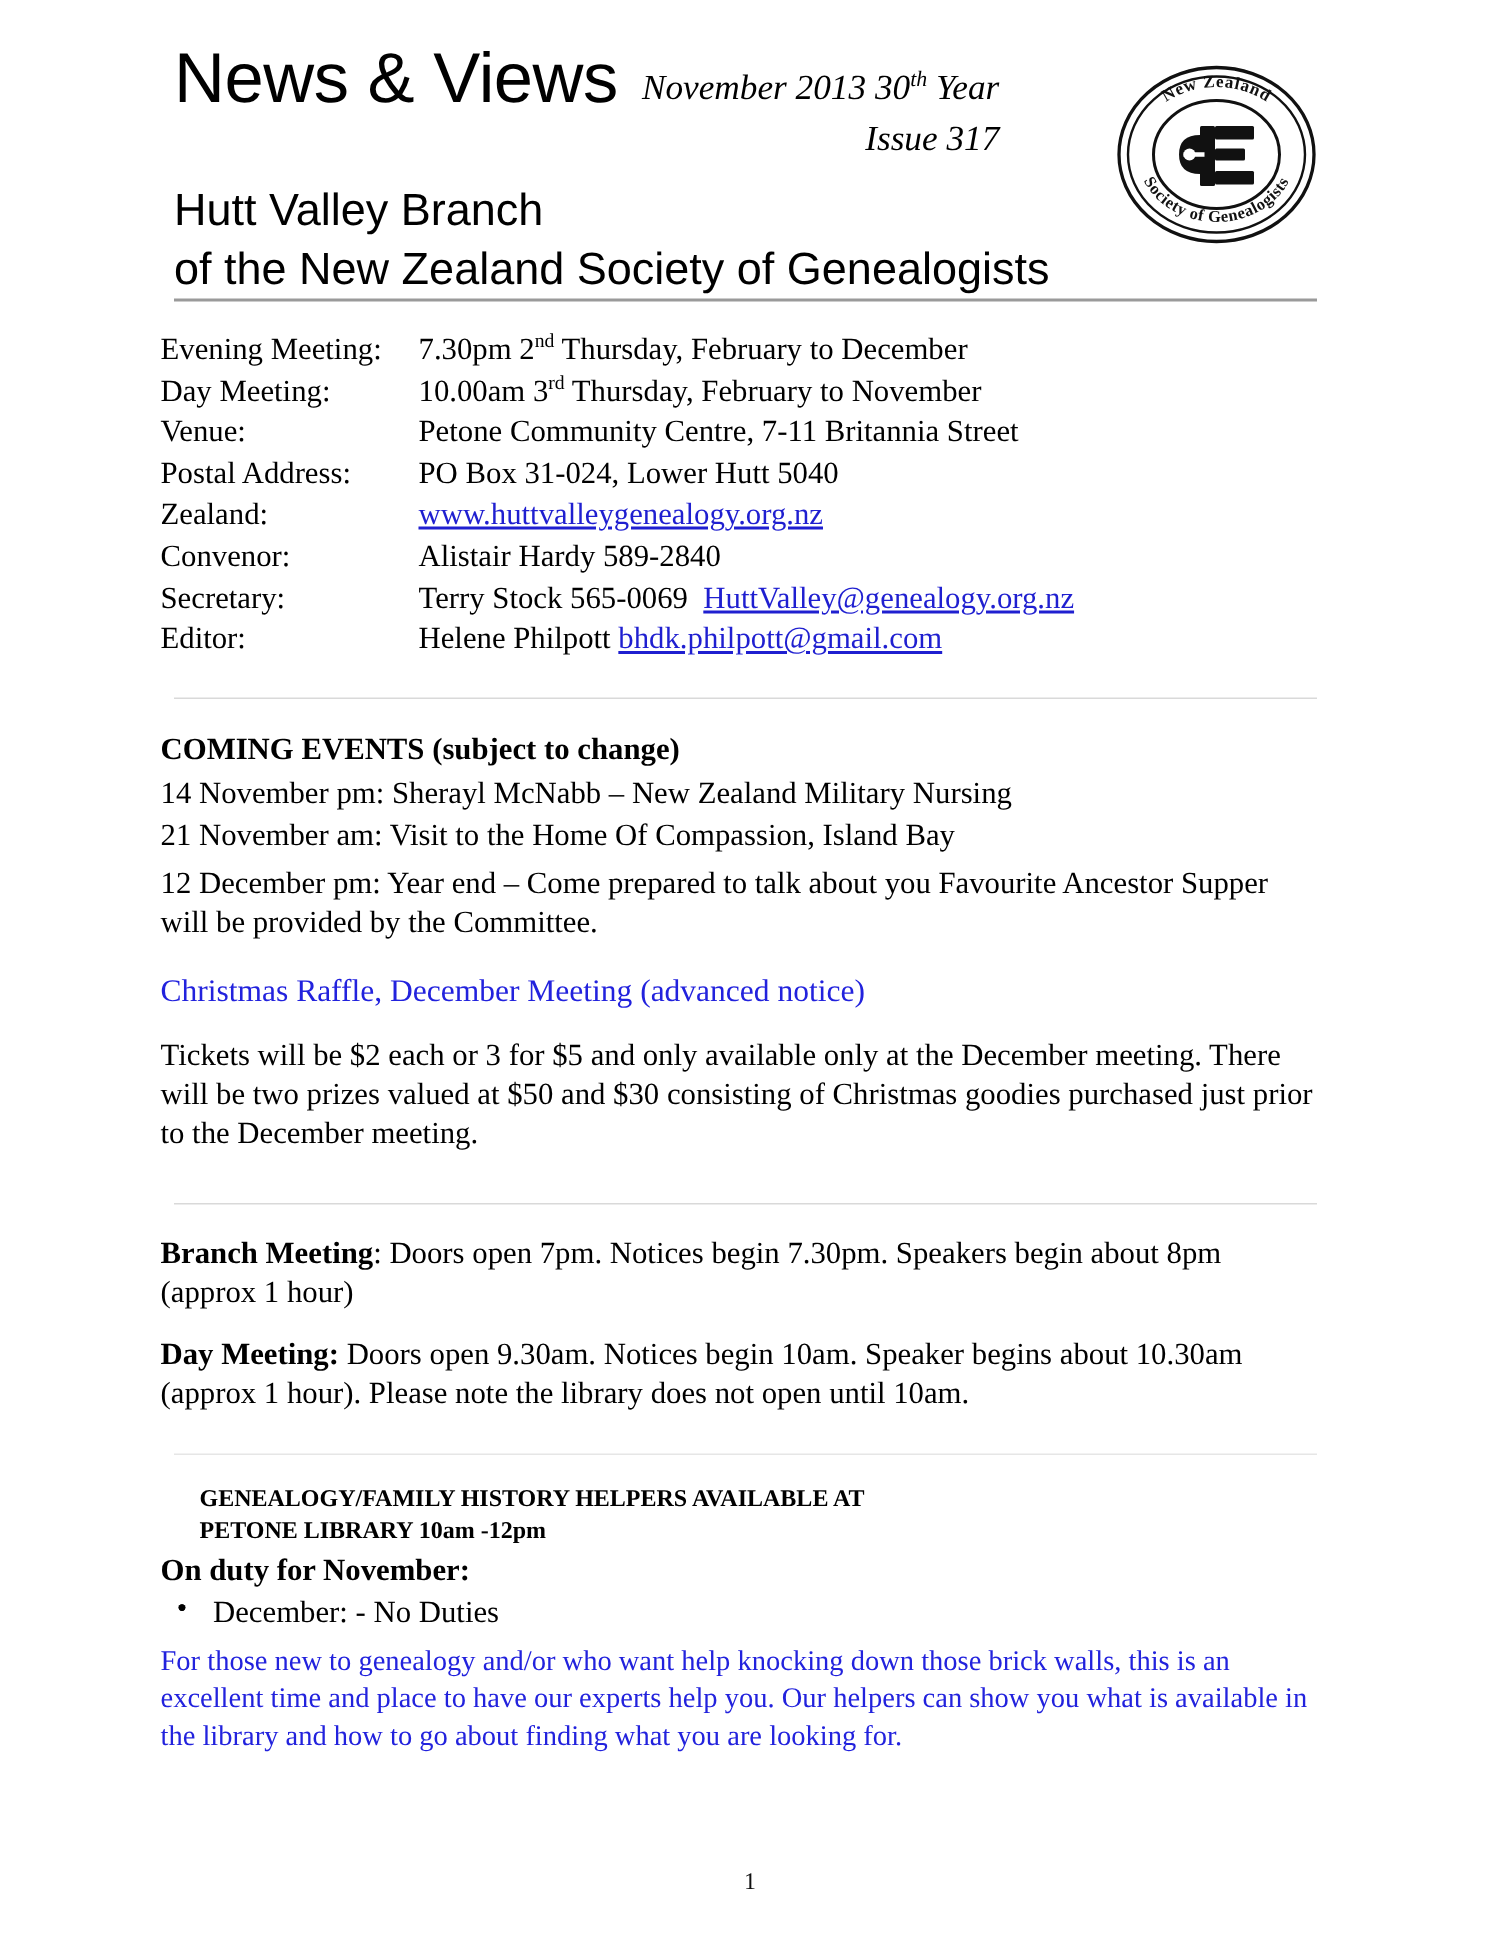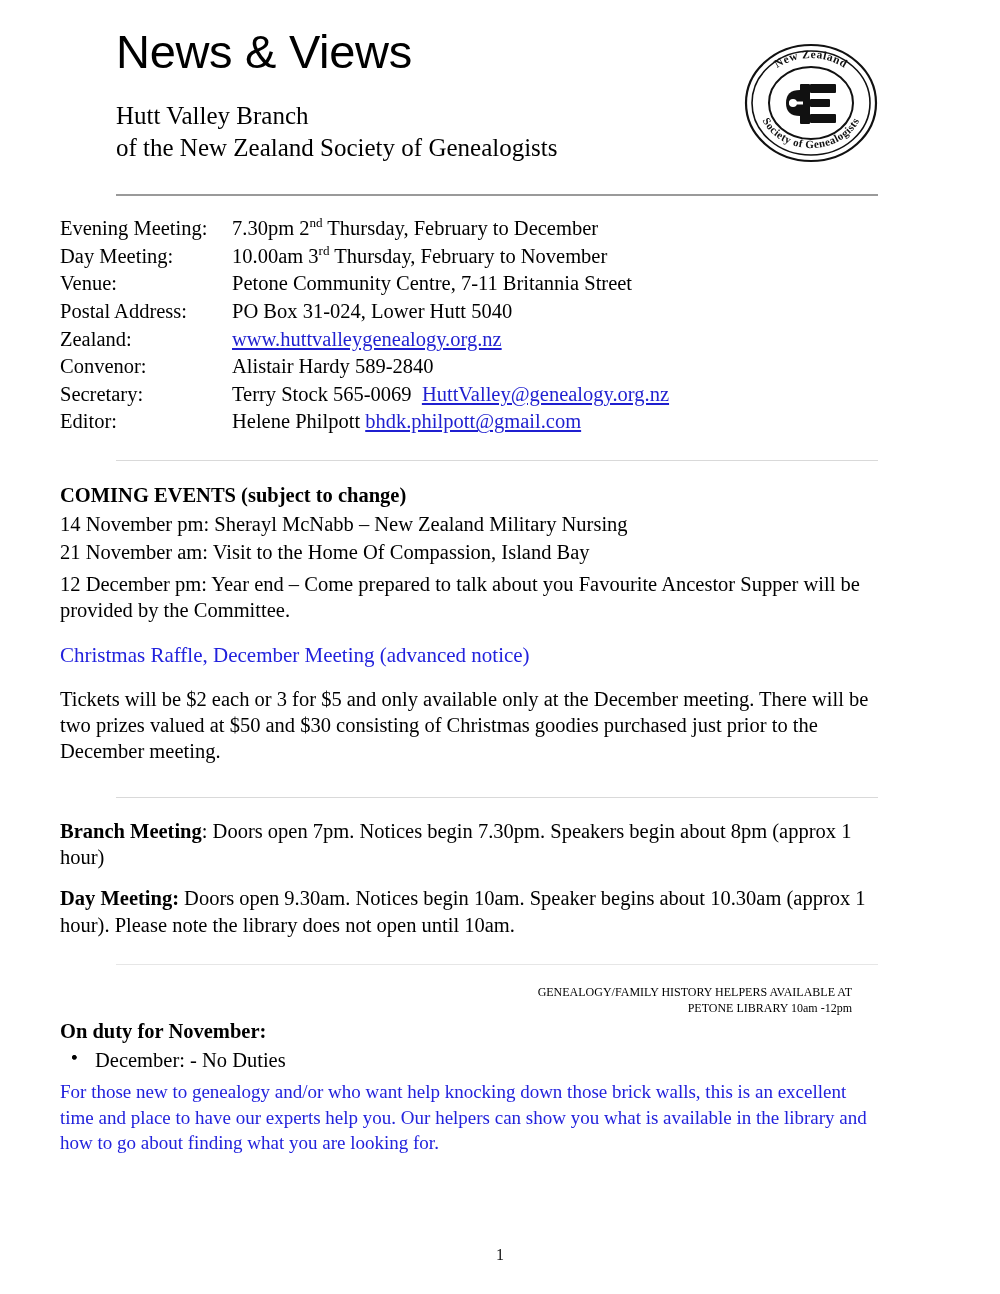--- a/index.html
+++ b/index.html
@@ -53,24 +53,24 @@
     margin-top: 18px;
     white-space: nowrap;
   }
   .mast-issue .line2 { display: block; }
   .mast-issue sup {
     font-size: 0.62em;
     vertical-align: super;
     line-height: 0;
   }
   .mast-sub {
-    font-family: Liberation Serif, serif;
-    font-size: 25px;
+    font-family: Liberation Sans, sans-serif;
+    font-size: 30px;
     line-height: 1.28;
-    margin-top: 24px;
+    margin-top: 12px;
   }
   .mast-sub .l1 { display: block; }
   .mast-sub .l2 { display: block; }
 
   
   .logo {
     position: absolute;
     top: 32px;
     right: 118px;
     width: 142px;
@@ -90,20 +90,21 @@
   }
   .hr.lighter {
     border-top: 1.5px solid #e6e6e6;
   }
 
   
   .block {
     padding: 0 122px 0 60px;
     font-size: 20.5px;
     line-height: 1.27;
+    margin-left: 47px;
   }
 
   
   .info-table {
     margin-top: 19px;
     border-collapse: collapse;
   }
   .info-table td {
     padding: 0 0 1px 0;
     vertical-align: baseline;
@@ -152,23 +153,23 @@
   .meetings p {
     margin: 0 0 14px 0;
     line-height: 1.30;
   }
   .meetings p:last-child { margin-bottom: 0; }
   .meetings b { font-weight: bold; }
 
   
   .library { margin-top: 20px; }
   .library .lib-title {
-    text-align: right;
-    font-weight: normal;
-    font-size: 12px;
+    text-align: left;
+    font-weight: bold;
+    font-size: 16px;
     line-height: 1.30;
     margin: 0 0 2px 0;
     padding: 0 26px;
   }
   .library .lib-title span { display: block; }
   .library .onduty {
     font-weight: bold;
     font-size: 20.5px;
     margin: 0 0 1px 0;
     line-height: 1.28;
@@ -209,20 +210,24 @@
   }
 </style>
 </head>
 <body>
 
 <div class="page">
 
   <div class="masthead">
     <div class="mast-title-row">
       <div class="mast-title">News &amp; Views</div>
+      <div class="mast-issue">
+        <span>November 2013 30</span><sup>th</sup><span> Year</span>
+        <span class="line2">Issue 317</span>
+      </div>
     </div>
     <div class="mast-sub">
       <span class="l1">Hutt Valley Branch</span>
       <span class="l2">of the New Zealand Society of Genealogists</span>
     </div>
 
     <div class="logo">
       <svg viewBox="0 0 142 142" xmlns="http://www.w3.org/2000/svg">
         <defs>
           <path id="arcTop" d="M 16,74 A 55,48 0 0 1 126,74" fill="none"></path>

